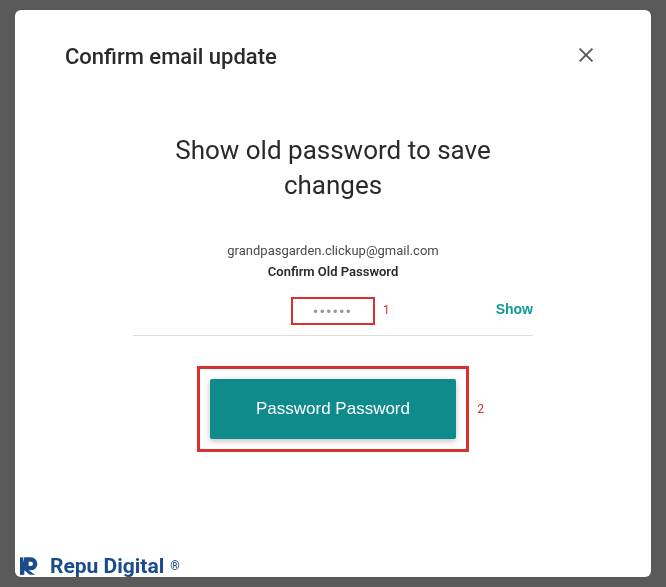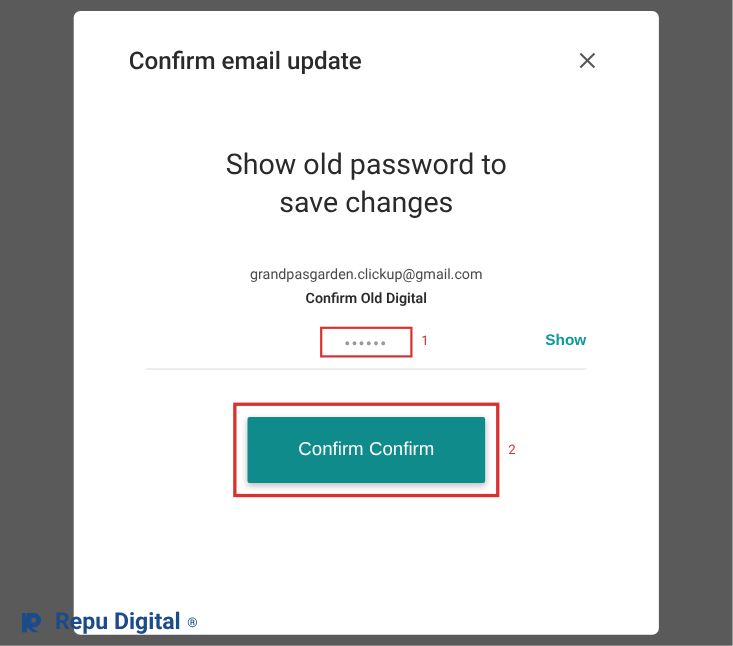--- a/index.html
+++ b/index.html
@@ -9,21 +9,21 @@
       width: 666px;
       height: 587px;
       display: flex;
       align-items: center;
       justify-content: center;
       position: relative;
       overflow: hidden;
     }
     .modal {
       background: #fff;
-      width: 532px;
+      width: 636px;
       height: 567px;
       border-radius: 6px;
       position: relative;
       padding: 30px 50px;
     }
     .modal-header {
       display: flex;
       justify-content: space-between;
       align-items: center;
       margin-bottom: 60px;
@@ -167,32 +167,32 @@
       <svg viewBox="0 0 24 24" fill="none" stroke="currentColor" stroke-width="2">
           <line x1="5" y1="5" x2="19" y2="19"></line>
           <line x1="19" y1="5" x2="5" y2="19"></line>
         </svg>
     </button>
   </div>
 
   <div class="content">
     <div class="instruction">Show old password to save changes</div>
     <div class="email">grandpasgarden.clickup@gmail.com</div>
-    <div class="field-label">Confirm Old Digital</div>
+    <div class="field-label">Confirm Old Password</div>
 
     <div class="input-row">
       <div class="password-wrap">
         <input class="password-input" type="text" readonly="" value="••••••" style="">
       </div>
       <span class="annot-1">1</span>
       <button class="show-link">Show</button>
     </div>
 
     <div class="confirm-wrap">
-      <button class="confirm-btn">Confirm Confirm</button>
+      <button class="confirm-btn">Password Password</button>
       <span class="annot-2">2</span>
     </div>
   </div>
 </div>
 
 <div class="brand">
   <svg class="brand-logo" viewBox="0 0 24 24" fill="#1a4b8a">
     <path d="M4 4 h6 a6 6 0 0 1 0 12 h-2 l6 4 h-5 l-5 -4 v4 h-4 z M8 8 v4 h2 a2 2 0 0 0 0 -4 z" fill="#1a4b8a"></path>
     <rect x="0" y="4" width="3" height="16" fill="#1a4b8a"></rect>
   </svg>

